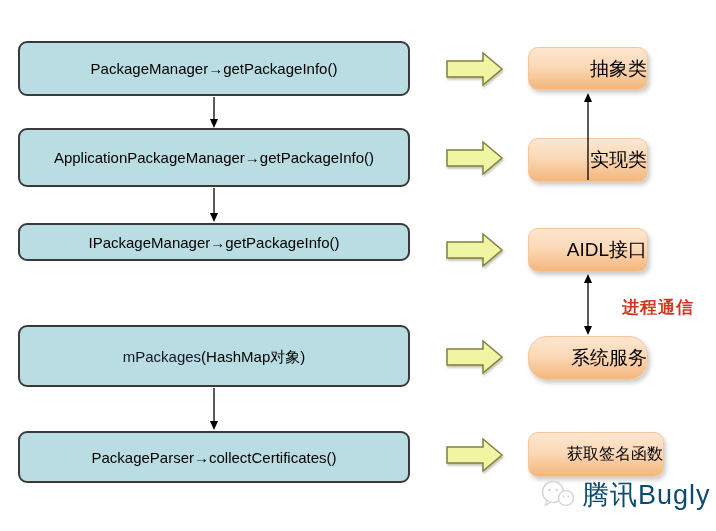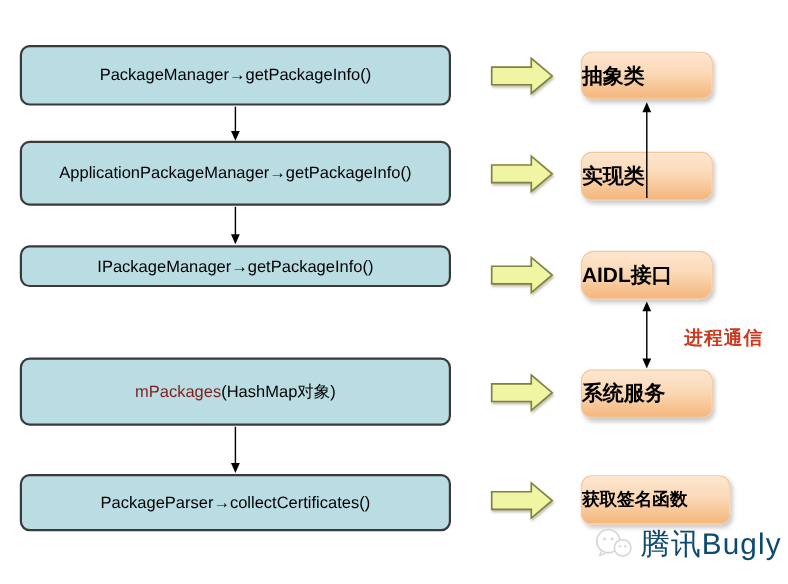--- a/index.html
+++ b/index.html
@@ -22,37 +22,37 @@
     justify-content:center;
     font-size:15px;color:#000;
     text-align:center;
     line-height:21px;
   }
   #lb1{top:41px;height:55px;}
   #lb2{top:128px;height:59px;}
   #lb3{top:223px;height:38px;}
   #lb4{top:325px;height:62px;}
   #lb5{top:431px;height:52px;}
-  .magenta{color:#7f1d1d;}
+  .magenta{color:#0f172a;}
   
   .rbox{
     position:absolute;
     left:528px;width:120px;
     box-sizing:border-box;
     background:linear-gradient(to bottom,#fde6cf 0%,#fbd9b7 45%,#f4b67c 100%);
     border:1px solid #f2c79c;
     border-radius:10px;
     box-shadow:2px 3px 4px rgba(140,140,140,0.45);
-    display:flex;align-items:center;justify-content:flex-start;
-    font-size:19px;font-weight:bold;color:#000;
+    display:flex;align-items:center;justify-content:flex-end;
+    font-size:19px;font-weight:normal;color:#000;
   }
   #rb1{top:47px;height:43px;}
   #rb2{top:138px;height:44px;}
-  #rb3{top:228px;height:44px;border-radius:12px;}
-  #rb4{top:336px;height:44px;}
+  #rb3{top:228px;height:44px;}
+  #rb4{top:336px;height:44px;border-radius:19px;}
   #rb5{top:432px;height:45px;width:136px;font-size:16px;}
   
   .overlay{position:absolute;left:0;top:0;pointer-events:none;}
   .block-arrow{filter:drop-shadow(1.5px 2px 1px rgba(120,120,90,0.45));}
   
   .annotation{
     position:absolute;left:622px;top:296px;
     color:#ce3a1f;font-size:17px;font-weight:bold;
     letter-spacing:1px;white-space:nowrap;
   }

